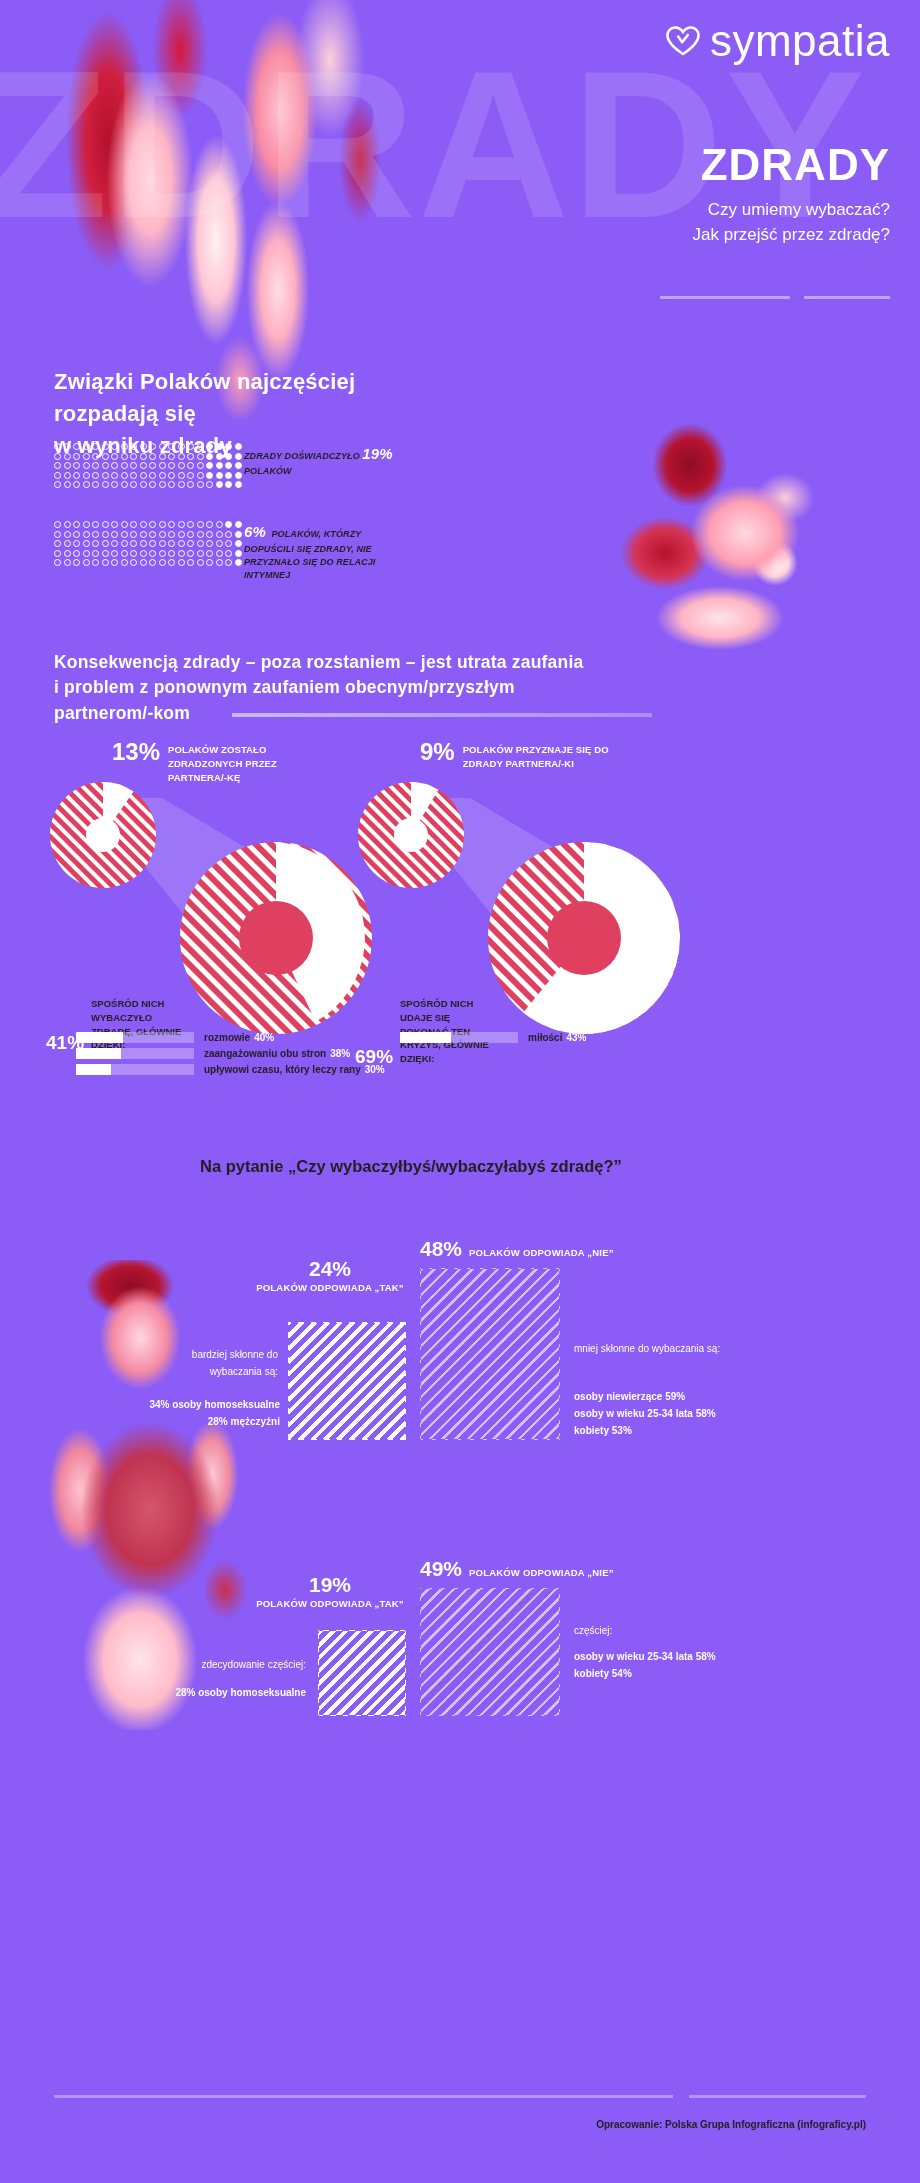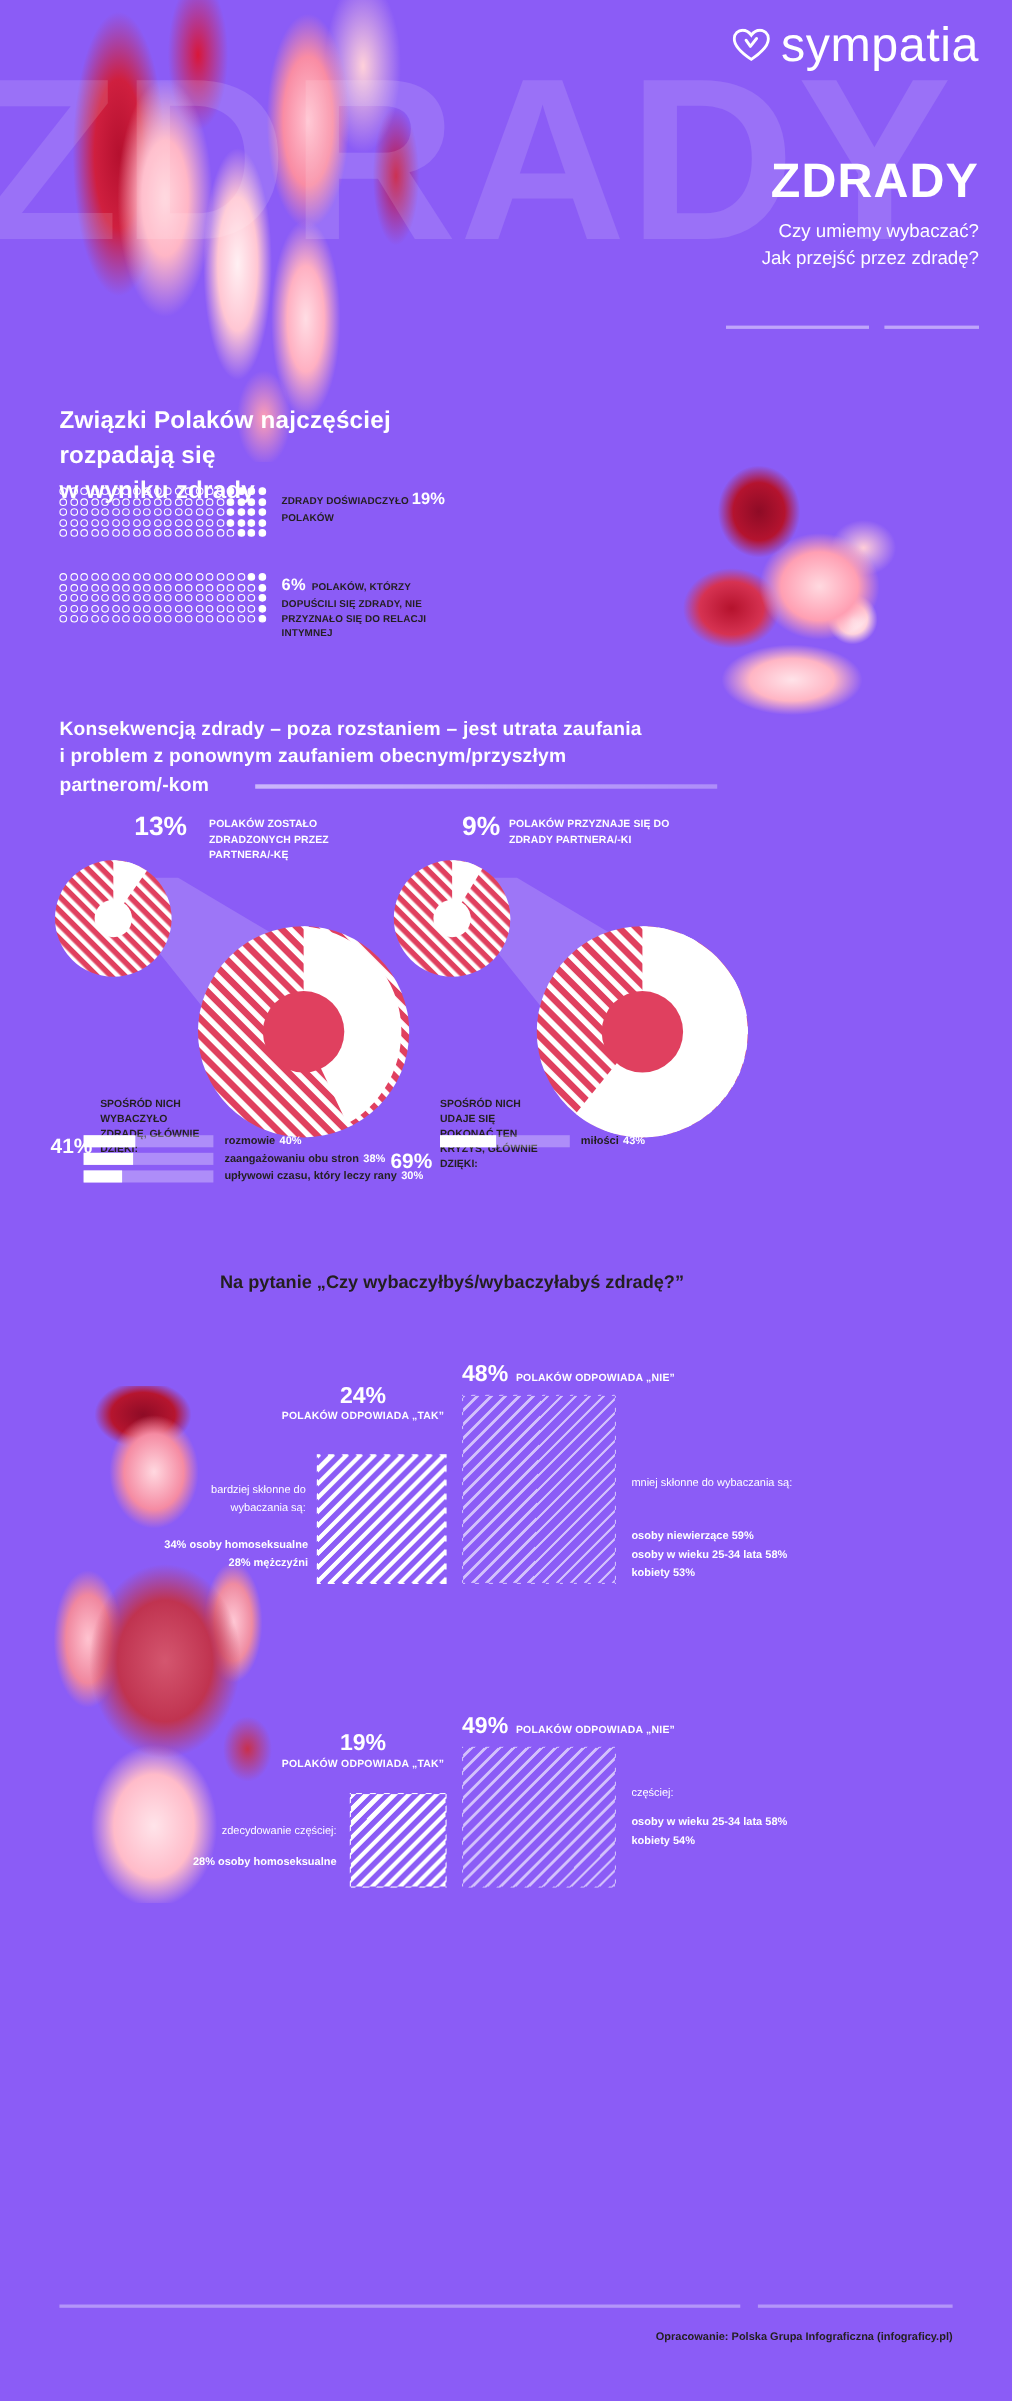--- a/index.html
+++ b/index.html
@@ -113,21 +113,21 @@
   .sec1 .h2 { position: absolute; left: 54px; top: 8px; width: 400px; }
 
   .dotrow { position: absolute; display: flex; align-items: flex-start; }
   .dotgrid { display: grid; grid-template-columns: repeat(20, 9.5px); gap: 0px; }
   .dot { width: 9.5px; height: 9.5px; }
   .dot i {
     display:block; width:7px; height:7px; border-radius:50%;
     border:1.2px solid #ffffff; box-sizing: border-box;
   }
   .dot.on i { background:#ffffff; }
-  .dotlabel { margin-left: 12px; color:#231f20; font-size:9px; font-weight:700; line-height:1.45; letter-spacing:0.1px; max-width:165px; }
+  .dotlabel { color:#231f20; font-size:9px; font-weight:700; line-height:1.45; letter-spacing:0.1px; max-width:165px;font-style:italic; }
   .dotlabel .big { color:#ffffff; font-size:15px; font-weight:700; }
   .dotlabel .big.lead { margin-right:3px; }
 
   
   .sec2 { position: absolute; top: 640px; left: 0; width: 920px; height: 520px; }
   .sec2 .h2 { position:absolute; left:54px; top:10px; width: 640px; font-size: 17.5px; }
   .sec2-rule {
     position:absolute; left:232px; top:73px; width: 420px; height:4px;
     background: linear-gradient(to right, rgba(255,255,255,0.55), rgba(255,255,255,0.30));
   }
@@ -853,21 +853,21 @@
   </div>
 
   <div class="sec2">
     <div class="h2">
       <div>Konsekwencją zdrady – poza rozstaniem – jest utrata zaufania</div>
       <div>i problem z ponownym zaufaniem obecnym/przyszłym</div>
       <div>partnerom/-kom</div>
     </div>
     <div class="sec2-rule"></div>
 
-    <div class="pct-head" style="left:122px; top:100px;gap:12px;">
+    <div class="pct-head" style="left:112px; top:100px;">
       <div class="pct-num">13%</div>
       <div class="pct-txt" style="max-width:150px;">POLAKÓW ZOSTAŁO ZDRADZONYCH PRZEZ PARTNERA/-KĘ</div>
     </div>
 
     <svg class="funnel" style="left:50px; top:140px; width:330px; height:180px;" viewBox="0 0 330 180">
       <polygon points="40,18 112,18 250,100 165,174" fill="rgba(255,255,255,0.16)"></polygon>
     </svg>
 
     <svg class="smalldonut" style="left:48px; top:140px;" viewBox="0 0 110 110">
       <defs>

